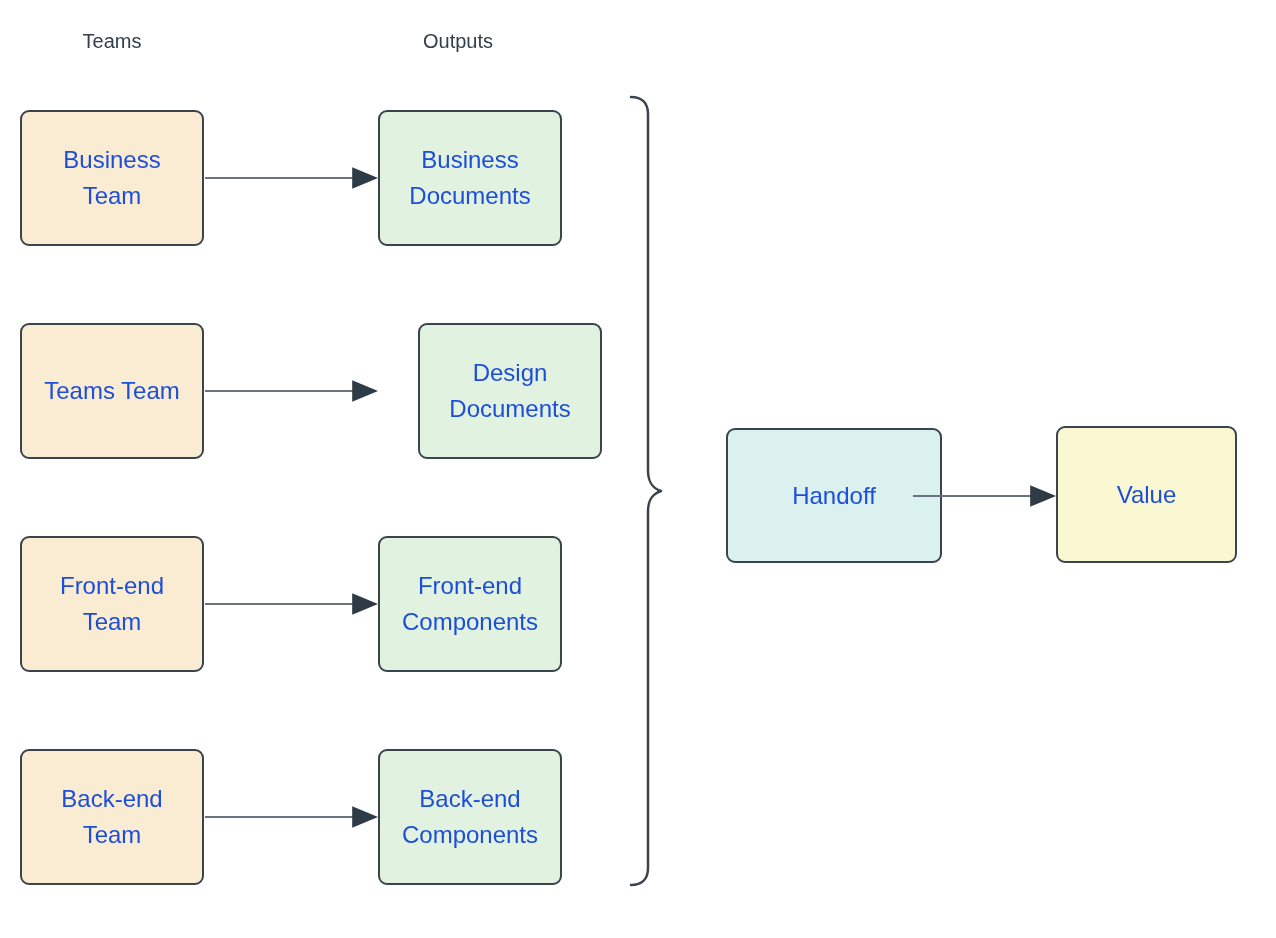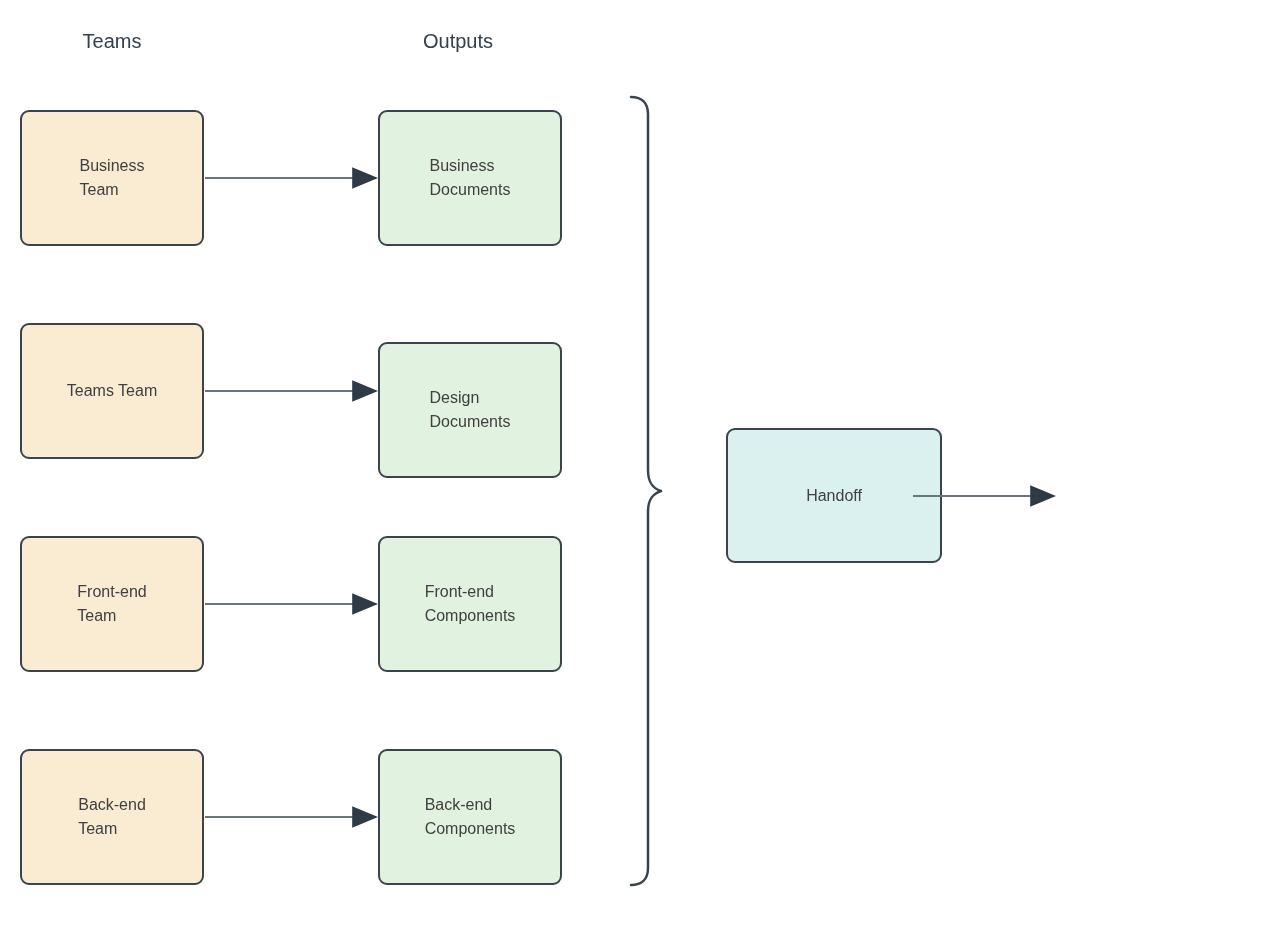--- a/index.html
+++ b/index.html
@@ -26,24 +26,25 @@
   .node {
     position: absolute;
     width: 184px;
     height: 136px;
     box-sizing: border-box;
     border: 2px solid #3b434d;
     border-radius: 9px;
     display: flex;
     align-items: center;
     justify-content: center;
+    text-align: center;
     white-space: pre-line;
-    font-size: 16px;
+    font-size: 24px;
     line-height: 1.5;
-    color: #404040;
+    color: #1d4ed8;
   }
   .team-node   { left: 20px;  background: #f9ecd3; }
   .output-node { left: 378px; background: #e1f2e0; }
   .handoff-node {
     left: 726px; top: 428px; width: 216px; height: 135px;
     background: #daf1ef;
   }
   .value-node {
     left: 1056px; top: 426px; width: 181px; height: 137px;
     background: #faf8d2;
@@ -68,28 +69,29 @@
   <div class="node team-node" style="top:110px;">Business
 Team</div>
   <div class="node team-node" style="top:323px;">Teams Team</div>
   <div class="node team-node" style="top:536px;">Front-end
 Team</div>
   <div class="node team-node" style="top:749px;">Back-end
 Team</div>
 
   <div class="node output-node" style="top:110px;">Business
 Documents</div>
-  <div class="node output-node" style="top:342px;">Design
+  <div class="node output-node" style="top:323px;margin-left:40px;">Design
 Documents</div>
   <div class="node output-node" style="top:536px;">Front-end
 Components</div>
   <div class="node output-node" style="top:749px;">Back-end
 Components</div>
 
   <div class="node handoff-node">Handoff</div>
+  <div class="node value-node">Value</div>
 
   <svg class="overlay" viewBox="0 0 1276 938" xmlns="http://www.w3.org/2000/svg">
     <defs>
       <marker id="arrowhead" viewBox="0 0 12 10" refX="11" refY="5" markerWidth="13" markerHeight="11" orient="auto">
         <path d="M0,0 L12,5 L0,10 Z" fill="#2e3a46"></path>
       </marker>
     </defs>
 
     <line x1="205" y1="178" x2="376" y2="178" stroke="#6b737e" stroke-width="2" marker-end="url(#arrowhead)"></line>
     <line x1="205" y1="391" x2="376" y2="391" stroke="#6b737e" stroke-width="2" marker-end="url(#arrowhead)"></line>

